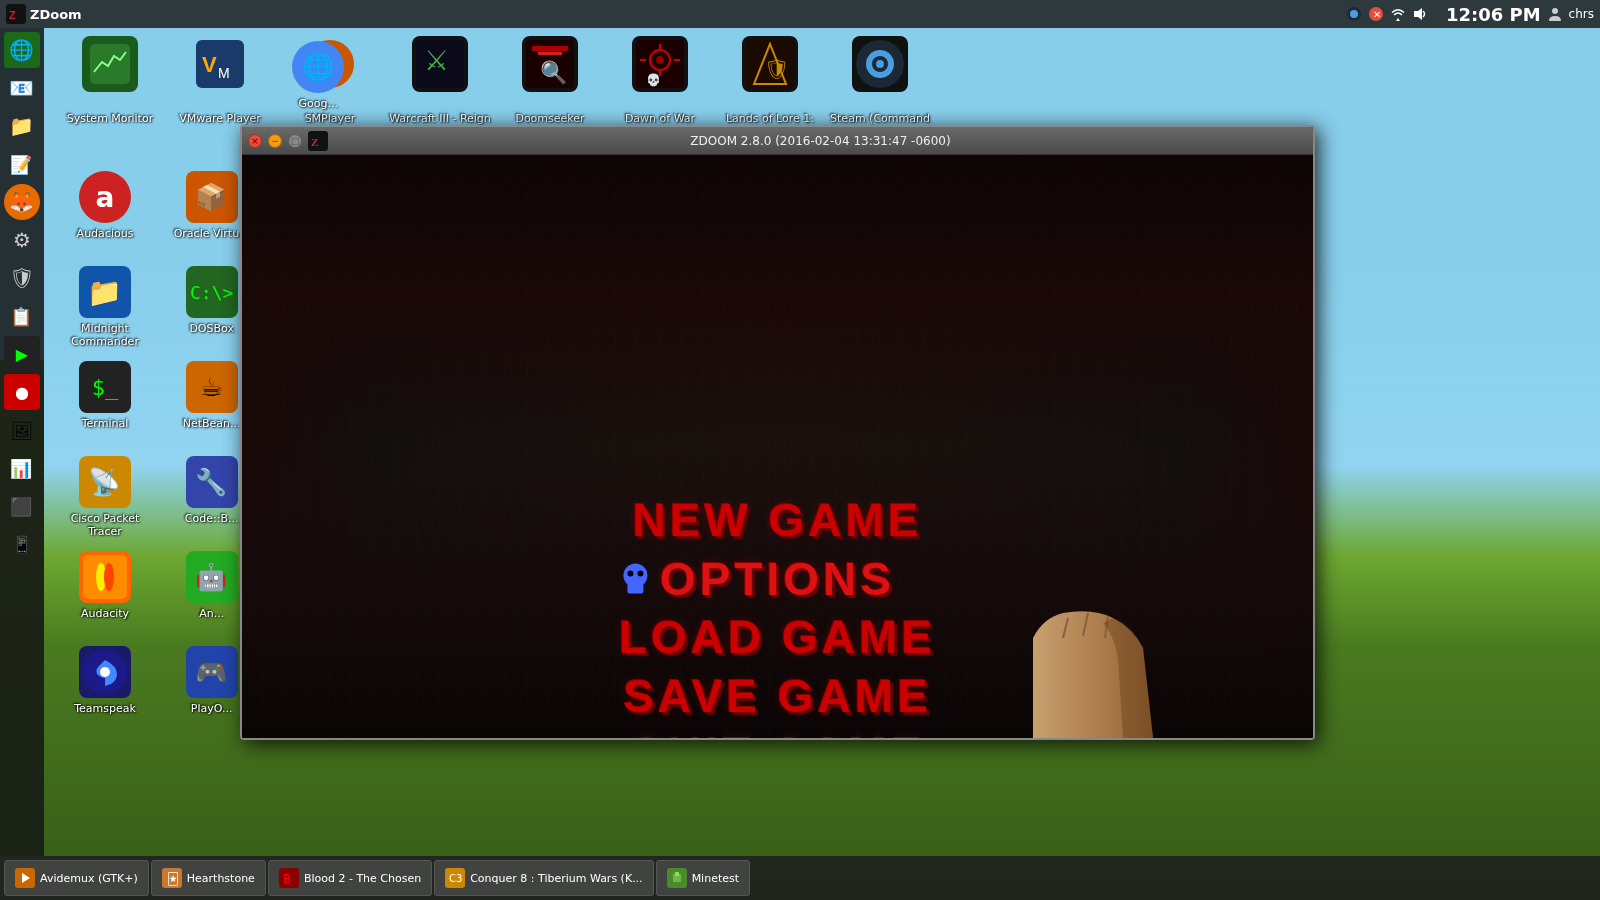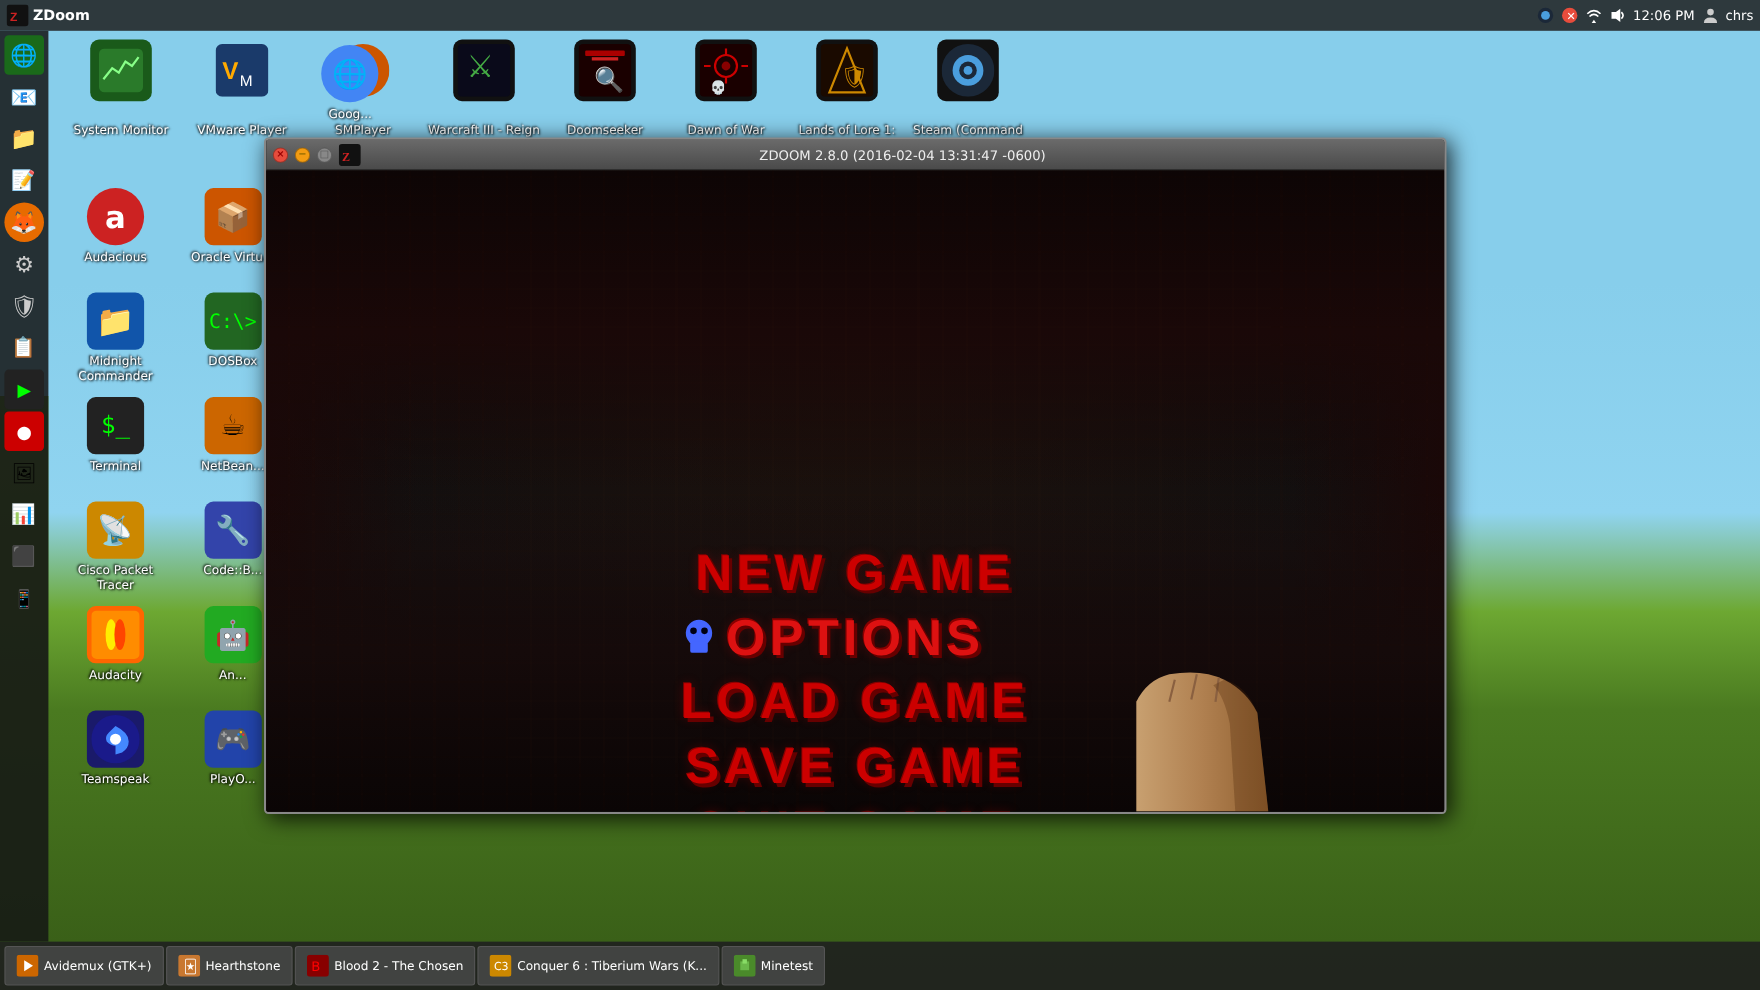--- a/index.html
+++ b/index.html
@@ -378,21 +378,21 @@
       </svg>
       <svg width="16" height="16" viewBox="0 0 16 16">
         <path d="M8 12 l-2 3 l4 0 z" fill="#fff"></path>
         <path d="M4 9 Q8 5 12 9" stroke="#fff" stroke-width="1.5" fill="none"></path>
         <path d="M2 6.5 Q8 1 14 6.5" stroke="#fff" stroke-width="1.5" fill="none"></path>
       </svg>
       <svg width="16" height="16" viewBox="0 0 16 16">
         <polygon points="2,5 6,5 10,2 10,14 6,11 2,11" fill="#fff"></polygon>
         <path d="M11 5 Q14 8 11 11" stroke="#fff" stroke-width="1.5" fill="none"></path>
       </svg>
-      <span style="color:#fff;font-size:12px;font-weight:400;">12:06 PM</span>
+      <span style="color:#fff;font-size:18px;font-weight:700;margin-left:12px;">12:06 PM</span>
       <svg width="16" height="16" viewBox="0 0 16 16">
         <circle cx="8" cy="5" r="3" fill="#ccc"></circle>
         <path d="M2 15 Q2 10 8 10 Q14 10 14 15" fill="#ccc"></path>
       </svg>
       <span style="color:#fff;font-size:12px;">chrs</span>
     </div>
   </div>
 
   <div class="sidebar-left">
     <div class="sidebar-icon" style="background:#1a6a1a;">
@@ -745,21 +745,21 @@
         <rect width="20" height="20" rx="3" fill="#880000"></rect>
         <text x="4" y="15" font-size="12" fill="#ff0000">B</text>
       </svg>
       <span>Blood 2 - The Chosen</span>
     </div>
     <div class="taskbar-app">
       <svg width="20" height="20" viewBox="0 0 20 20">
         <rect width="20" height="20" rx="3" fill="#cc8800"></rect>
         <text x="4" y="14" font-size="10" fill="#fff">C3</text>
       </svg>
-      <span>Conquer 6 : Tiberium Wars (K...</span>
+      <span>Conquer 8 : Tiberium Wars (K...</span>
     </div>
     <div class="taskbar-app">
       <svg width="20" height="20" viewBox="0 0 20 20">
         <rect width="20" height="20" rx="3" fill="#4a8a2a"></rect>
         <rect x="6" y="6" width="8" height="8" fill="#6ab84a"></rect>
         <rect x="8" y="4" width="4" height="4" fill="#88dd66"></rect>
       </svg>
       <span>Minetest</span>
     </div>
   </div>

